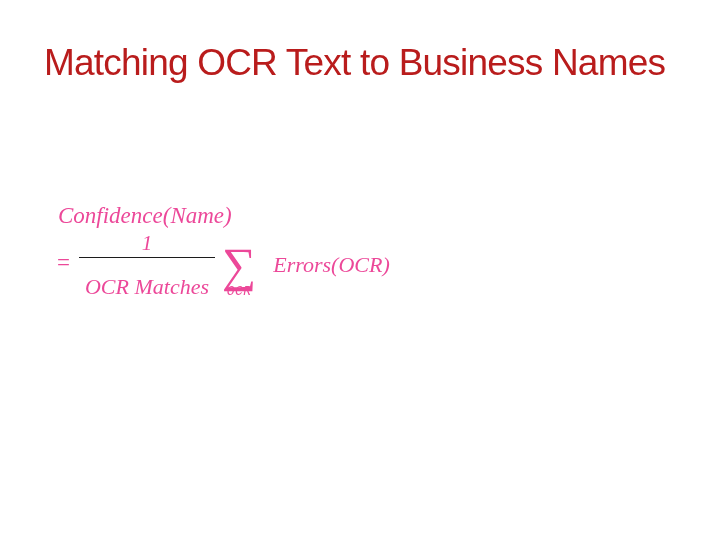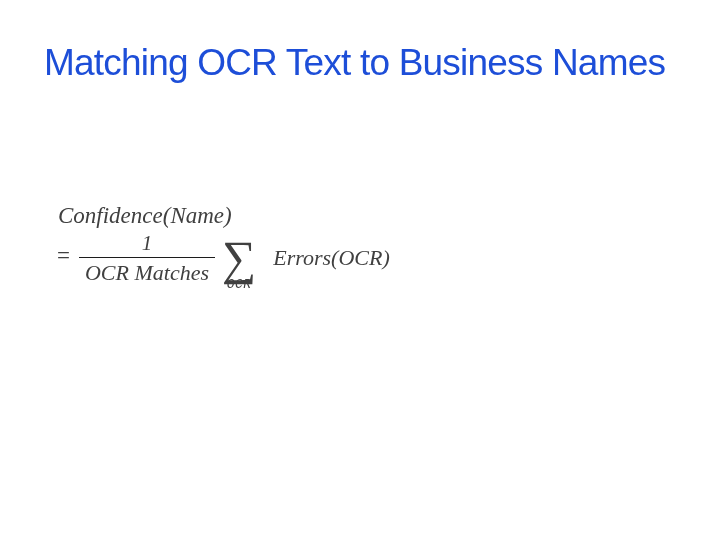--- a/index.html
+++ b/index.html
@@ -17,30 +17,30 @@
   }
   .title {
     position: absolute;
     left: 44px;
     top: 42px;
     margin: 0;
     font-family: "Liberation Sans", sans-serif;
     font-size: 37px;
     font-weight: normal;
     letter-spacing: -0.8px;
-    color: #1d4ed8;
+    color: #b91c1c;
     white-space: nowrap;
   }
   .formula {
     position: absolute;
     left: 0;
     top: 0;
     width: 100%;
     height: 100%;
-    color: #404040;
+    color: #ec4899;
   }
   .f-lhs {
     position: absolute;
     left: 58px;
     top: 203px;
     font-style: italic;
     font-size: 23px;
     white-space: nowrap;
   }
   .f-rhs {
@@ -64,21 +64,21 @@
     display: inline-flex;
     flex-direction: column;
     align-items: center;
   }
   .frac .num {
     padding: 0 10px 2px;
     line-height: 1.15;
   }
   .frac .den {
     border-top: 1.5px solid #1c1c1c;
-    padding: 2px 6px 0;
+    padding: 16px 6px 0;
     line-height: 1.15;
   }
   .frac1 .num { font-size: 21px; }
   .sigma-wrap {
     display: inline-flex;
     flex-direction: column;
     align-items: center;
     position: relative;
     top: 7px;
     margin: 0 -2px;

